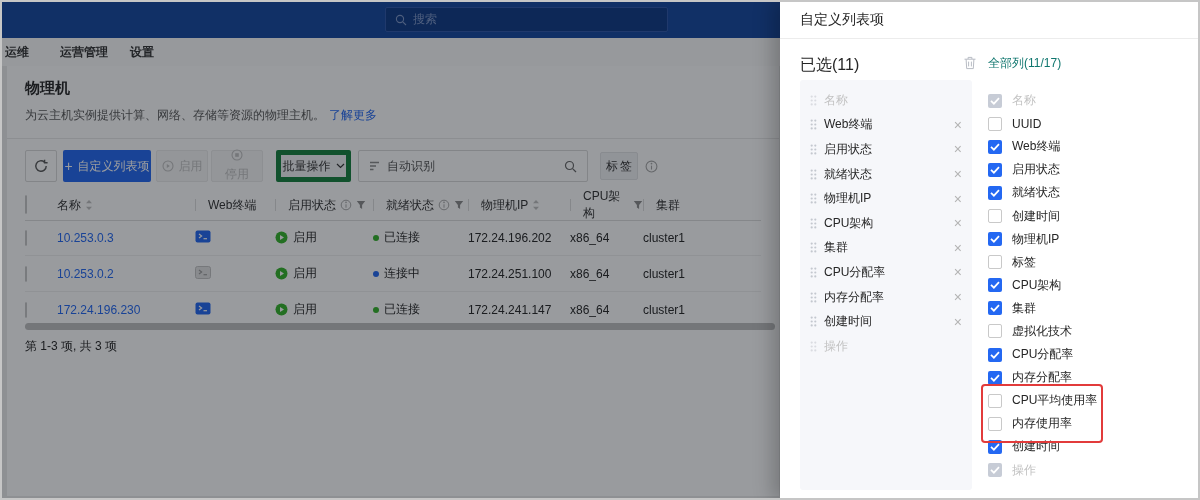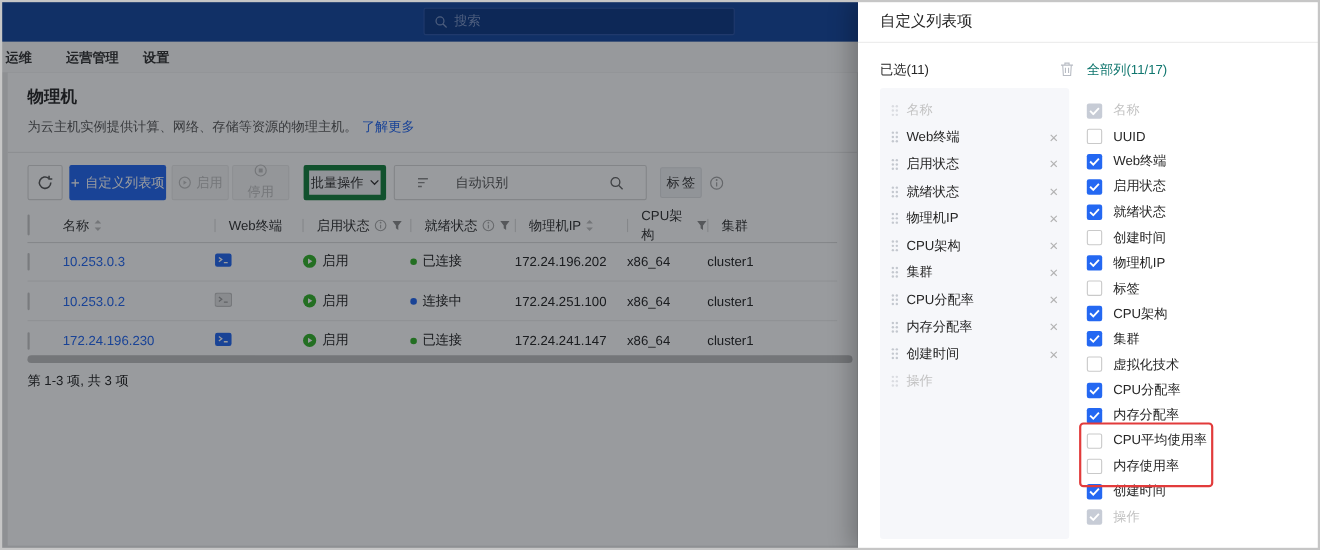--- a/index.html
+++ b/index.html
@@ -31,21 +31,21 @@
       display:flex;align-items:center;justify-content:center;gap:5px;border:none;cursor:pointer;
       font-family:inherit;padding:0;}
   .btn-refresh{left:0;width:32px;background:#fff;border:1px solid #d9d9d9;color:#595959;}
   .btn-add{left:38px;width:88px;background:#2468f2;color:#fff;}
   .btn-add .plus{font-size:14px;line-height:1;}
   .btn-dis{background:#f7f7f7;border:1px solid #eaeaea;color:#c1c1c1;cursor:not-allowed;}
   .btn-enable{left:131px;width:52px;}
   .btn-disable{left:186px;width:52px;flex-direction:column;}
   .btn-batch{left:251px;width:75px;background:#f2f3f5;border:5px solid #15803d;color:#333;}
   .filter-box{left:333px;width:230px;background:#fff;border:1px solid #d9d9d9;color:#555;
-      justify-content:flex-start;padding:0 20px;gap:24px;cursor:text;}
+      justify-content:flex-start;padding:0 10px;gap:7px;cursor:text;}
   .filter-box .mag{margin-left:auto;color:#666;display:flex;}
   .btn-tag{left:575px;top:2px;height:28px;width:38px;background:#f2f3f5;border:1px solid #e2e3e6;
       color:#333;letter-spacing:2px;padding-left:2px;}
   .tool-info{position:absolute;left:620px;top:10px;color:#a6a6a6;display:flex;}
 
   .grid{display:grid;grid-template-columns:32px 138px 80px 98px 95px 102px 73px 1fr;align-items:center;}
   .thead{position:absolute;left:18px;top:124px;width:736px;height:30px;border-bottom:1px solid #dcdcdc;}
   .th{display:flex;align-items:center;gap:4px;font-size:12px;color:#333;height:30px;cursor:pointer;}
   .th.sep:before{content:'';width:1px;height:12px;background:#dcdcdc;margin-right:8px;flex:0 0 auto;}
   .tbody{position:absolute;left:18px;top:154px;width:736px;}
@@ -62,21 +62,21 @@
   .play{display:inline-flex;}
   .hscrollbar{position:absolute;left:18px;top:257px;width:750px;height:7px;background:#bfbfbf;border-radius:4px;cursor:grab;}
   .tfooter{position:absolute;left:18px;top:272px;font-size:12px;color:#262626;}
 
   
   .overlay{position:absolute;inset:0;background:rgba(13,16,24,0.42);z-index:5;cursor:pointer;}
   .drawer{position:absolute;left:780px;top:0;width:420px;height:500px;background:#fff;z-index:10;
       box-shadow:-8px 0 18px rgba(0,0,0,0.22);}
   .drawer-title{position:absolute;left:20px;top:0;height:38px;line-height:38px;font-size:14px;color:#262626;}
   .drawer-divider{position:absolute;left:0;top:38px;width:100%;border-top:1px solid #ececec;}
-  .sel-header{position:absolute;left:20px;top:55px;font-size:12px;color:#262626;}
+  .sel-header{position:absolute;left:20px;top:55px;font-size:16px;color:#262626;}
   .trash{position:absolute;left:183px;top:56px;color:#b8bcc4;display:flex;cursor:pointer;}
   .all-header{position:absolute;left:208px;top:55px;font-size:12px;color:#0f766e;}
   .sel-panel{position:absolute;left:20px;top:80px;width:172px;height:410px;box-sizing:border-box;
       background:#f6f7fa;border-radius:3px;padding:8px 10px;}
   .sel-item{height:24.6px;display:flex;align-items:center;gap:7px;font-size:12px;color:#262626;}
   .sel-item .handle{color:#c4c8cf;display:flex;cursor:grab;}
   .sel-item.fixed{color:#c2c2c2;}
   .sel-item.fixed .handle{color:#dadce1;cursor:default;}
   .sel-item .x{margin-left:auto;color:#b3b3b3;font-size:14px;line-height:1;cursor:pointer;}
   .all-panel{position:absolute;left:208px;top:89px;width:195px;}

